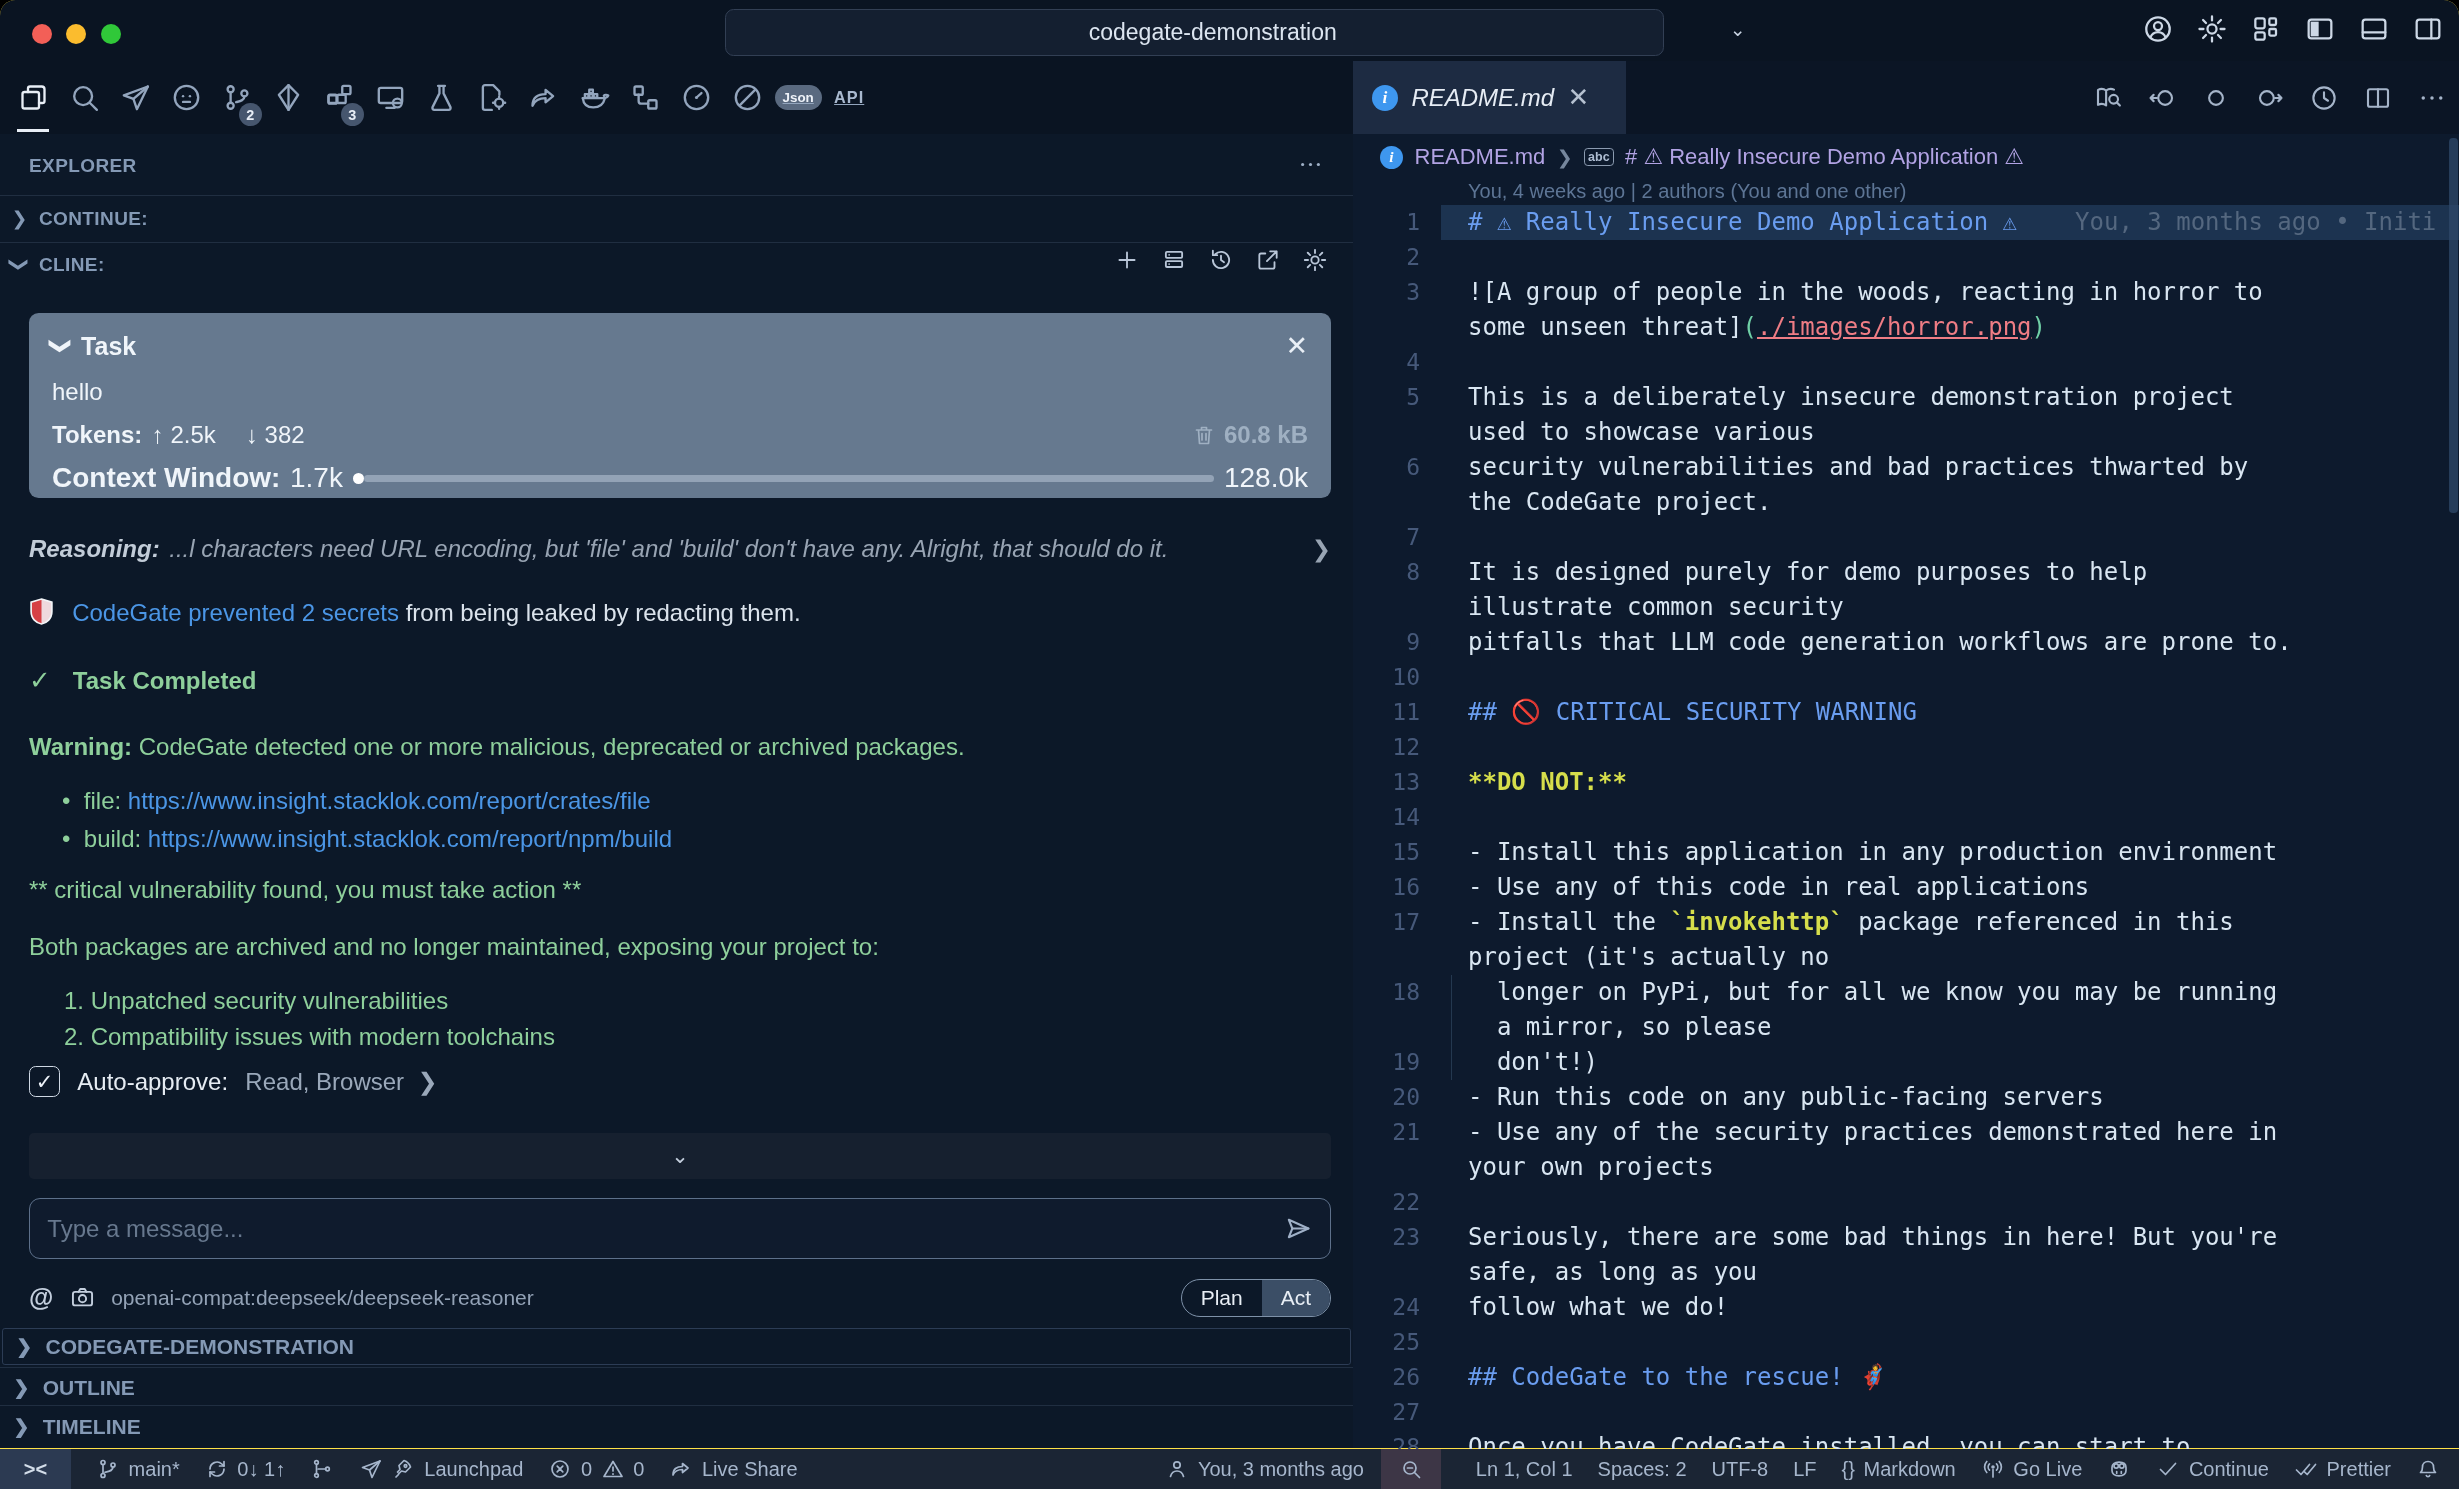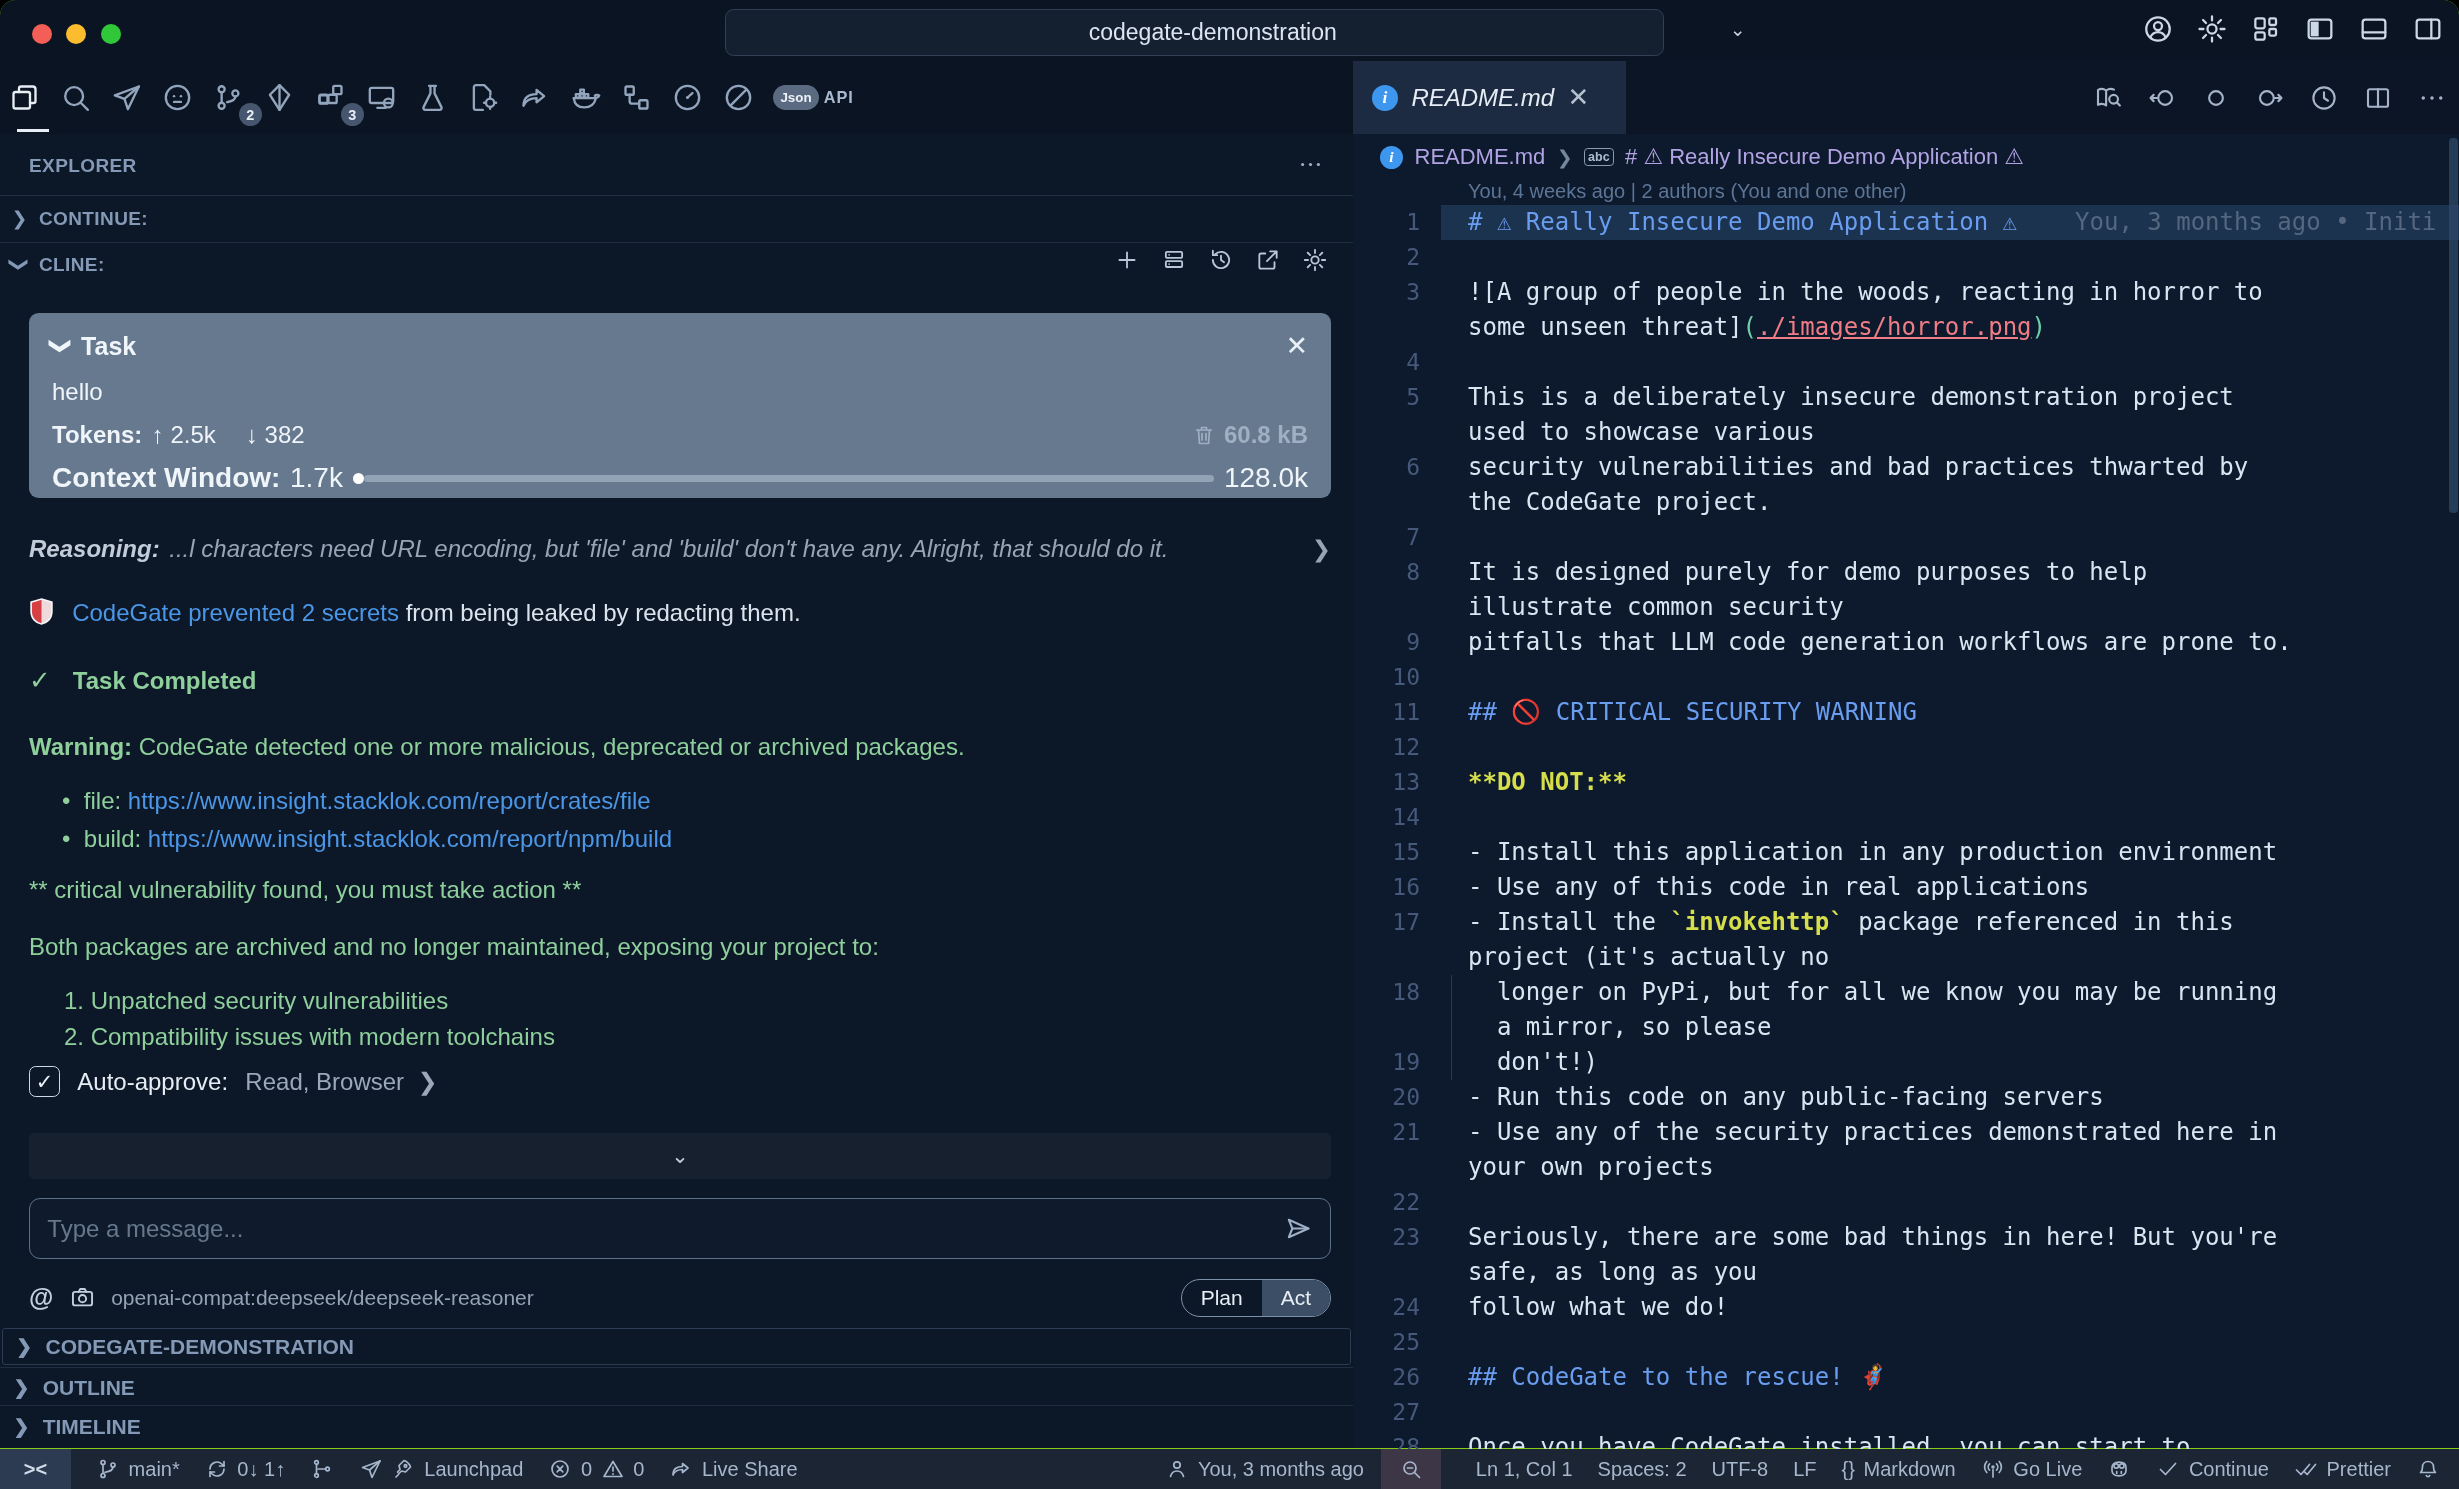--- a/index.html
+++ b/index.html
@@ -1,33 +1,33 @@
 <!DOCTYPE html>
 <html><head>
 <meta charset="utf-8">
 <style>
   html,body{margin:0;padding:0;background:#000;}
-  #app{position:relative;width:2459px;height:1489px;background:#84cc16;font-family:"Liberation Sans",sans-serif;color:#d7dee8;overflow:hidden;border-radius:15.4px 15.4px 0 0;}
+  #app{position:relative;width:2459px;height:1489px;background:#fde047;font-family:"Liberation Sans",sans-serif;color:#d7dee8;overflow:hidden;border-radius:15.4px 15.4px 0 0;}
   .abs{position:absolute;}
   svg{display:block;}
   .ico{display:inline-flex;align-items:center;justify-content:center;color:#9fb0c7;}
   .ico svg{width:100%;height:100%;stroke:currentColor;fill:none;stroke-width:1.7;stroke-linecap:round;stroke-linejoin:round;}
 
   
   #titlebar{left:0;top:0;width:2459px;height:61px;background:#0a1422;}
   .tl{width:20px;height:20px;border-radius:50%;position:absolute;top:24px;}
   #searchbox{position:absolute;left:725px;top:8.6px;width:937px;height:45px;background:#141f30;border:1px solid #323f54;border-radius:8.6px;display:flex;align-items:center;justify-content:center;gap:11.5px;color:#dce5f0;font-size:23px;}
   #copilot-menu{position:absolute;left:1687px;top:11.5px;display:flex;align-items:center;gap:7.7px;color:#c9d4e3;}
   #tb-right{position:absolute;right:15.4px;top:13.4px;display:flex;align-items:center;gap:22px;}
   #tb-right .ico{width:32px;height:32px;color:#cdd8e6;}
 
   
   #activityrow{left:0;top:61px;width:2459px;height:73px;background:#0a1422;}
   #activity-row{position:absolute;left:7.7px;top:0;height:73px;display:flex;align-items:center;}
-  .act{position:relative;width:51px;height:73px;display:flex;align-items:center;color:#93a5bd;}
+  .act{position:relative;width:51px;height:73px;display:flex;align-items:center;justify-content:center;color:#93a5bd;text-decoration:underline;}
   .act .ico{width:33px;height:33px;color:inherit;}
   .act.active{color:#e8eef6;}
   .act.active::after{content:"";position:absolute;left:9.6px;bottom:1.9px;width:32px;height:2.9px;background:#e8eef6;}
   .act .badge{position:absolute;right:1px;bottom:7.7px;min-width:23px;height:23px;border-radius:11.5px;background:#46566e;color:#e8eef6;font-size:14.4px;font-weight:bold;display:flex;align-items:center;justify-content:center;}
   .act .badge-pill{background:#5a6a80;color:#eef2f8;border-radius:13.4px;font-size:13.4px;font-weight:bold;padding:4.8px 7.7px;}
   .act .txt-ico{font-size:16.3px;font-weight:bold;color:#a9b9cf;letter-spacing:1px;}
 
   
   #sidebar{left:0;top:134px;width:1353px;height:1314px;background:#0c1828;}
   .divider{position:absolute;left:0;width:1353px;height:1px;background:#202e41;}

